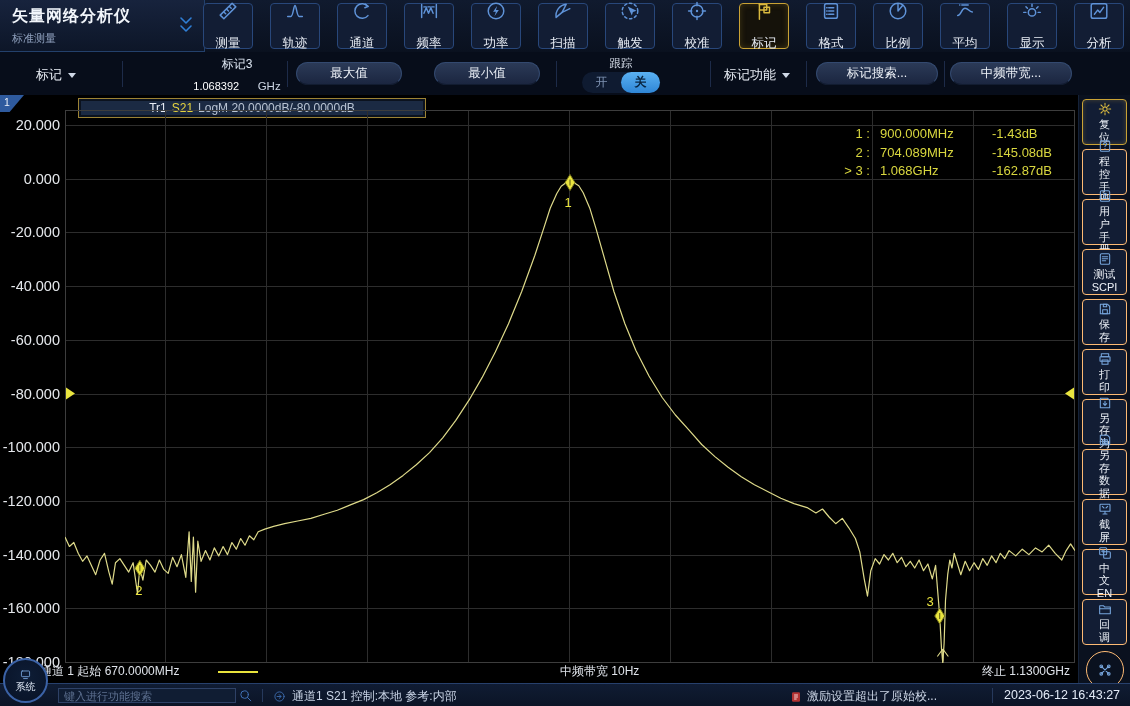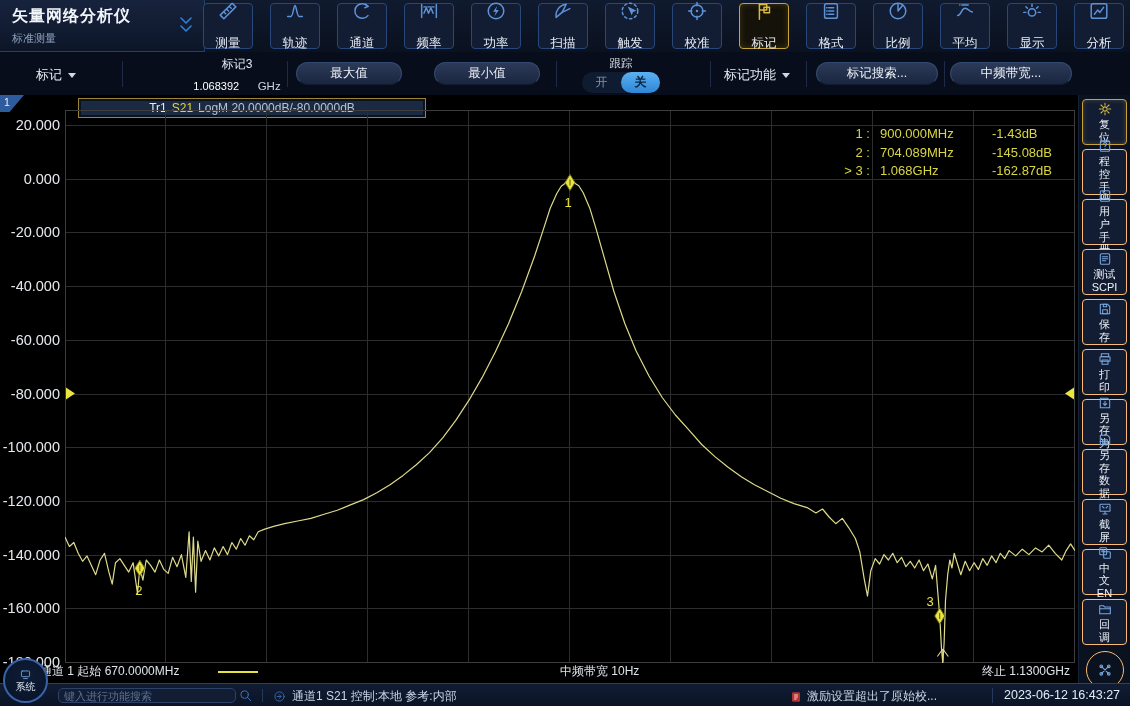--- a/index.html
+++ b/index.html
@@ -82,21 +82,21 @@
 
   
   .statusbar { position:absolute; left:0; top:683px; width:1130px; height:23px;
     background:linear-gradient(180deg,#101c33,#0b1426); border-top:1px solid #27406c; }
   .sys-btn { position:absolute; left:3px; top:658px; width:45px; height:45px; border-radius:50%;
     background:radial-gradient(circle at 50% 40%,#0e1d36,#081226); border:2px solid #3b62a6; z-index:10;
     display:flex; flex-direction:column; align-items:center; justify-content:center; cursor:pointer; }
   .sys-btn .sicon { width:13px; height:13px; color:#76a5dc; }
   .sys-btn .slabel { font-size:10px; color:#dfe8f5; }
   .search-box { position:absolute; left:58px; top:4px; width:178px; height:15px; background:#101d33;
-    border:1px solid #2e4166; border-radius:5px; color:#c9d4e6; font-size:11px; padding:0 5px;
+    border:1px solid #2e4166; border-radius:0; color:#c9d4e6; font-size:11px; padding:0 5px;
     font-family:"Liberation Sans","DejaVu Sans",sans-serif; }
   .search-box::placeholder { color:#5d7090; }
   .sb-search-icon { position:absolute; left:238px; top:4px; width:15px; height:15px; color:#3f6fb5; cursor:pointer; }
   .sb-div { position:absolute; top:5px; width:1px; height:13px; background:#26395c; }
   .sb-link-icon { position:absolute; left:273px; top:5px; width:13px; height:13px; color:#3f6fb5; }
   .chan-status { position:absolute; left:292px; top:4px; font-size:12px; color:#c9d4e6; }
   .warn-group { position:absolute; left:790px; top:4px; display:flex; align-items:center; gap:5px; }
   .warn-icon { width:12px; height:14px; }
   .warn-text { font-size:12px; color:#ccd6e6; }
   .timestamp { position:absolute; left:1004px; top:4px; font-size:12.5px; color:#e3ebf7; }

